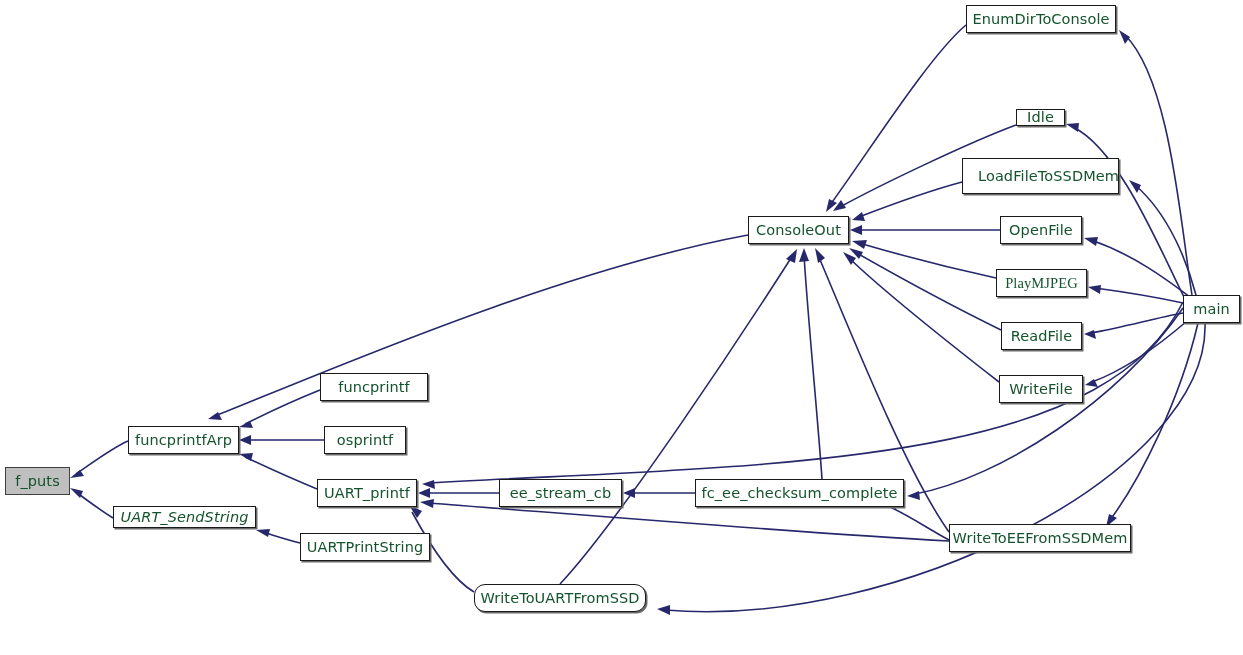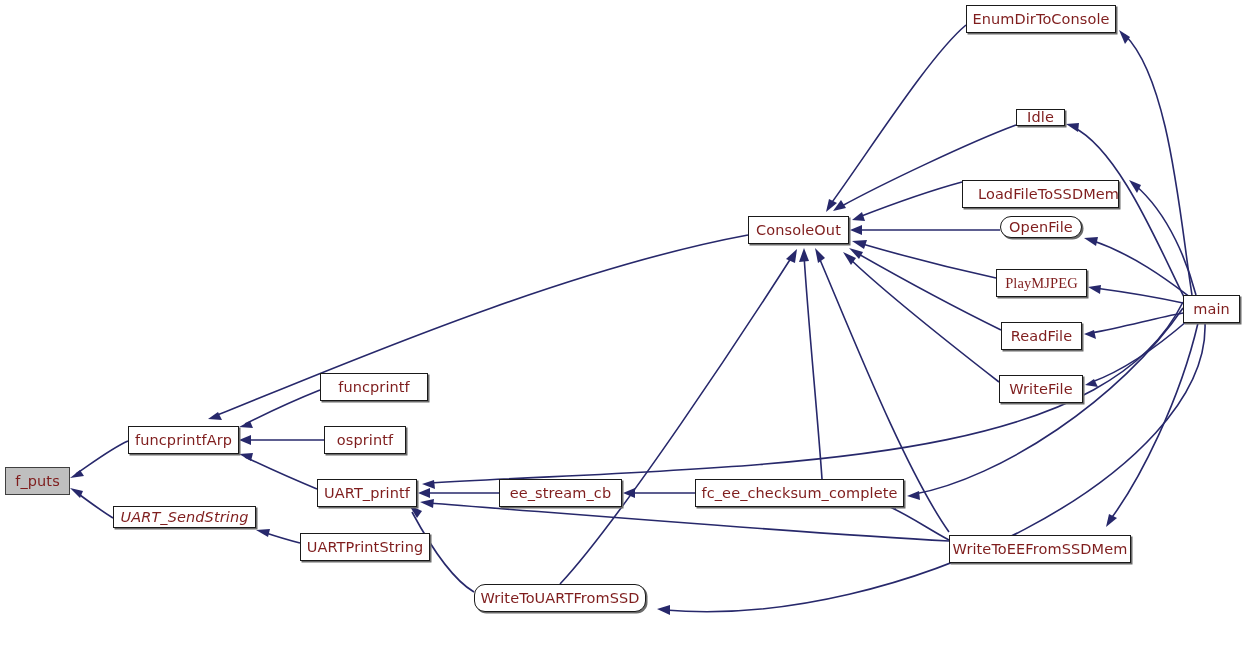--- a/index.html
+++ b/index.html
@@ -33,21 +33,21 @@
     stroke: none;
   }
   .node-box {
     position: absolute;
     box-sizing: border-box;
     background: #ffffff;
     border: 1px solid #1a1a1a;
     display: flex;
     align-items: center;
     justify-content: center;
-    color: #7f1d1d;
+    color: #14532d;
     white-space: nowrap;
     line-height: 1;
   }
   .node-box.shadowed {
     box-shadow: 1.5px 1.5px 0 0 #6b6b6b;
   }
   .node-box.highlight {
     background: #bfbfbf;
     border-color: #404040;
   }
@@ -225,33 +225,33 @@
       </div>
       <div class="node-box shadowed" style="left: 499px; top: 479px; width: 123px; height: 28px;">
         <span class="node-label">ee_stream_cb</span>
       </div>
       <div class="node-box shadowed" style="left: 695px; top: 479px; width: 209px; height: 28px;">
         <span class="node-label">fc_ee_checksum_complete</span>
       </div>
       <div class="node-box shadowed" style="left: 748px; top: 216px; width: 101px; height: 28px;">
         <span class="node-label">ConsoleOut</span>
       </div>
-      <div class="node-box shadowed" style="left: 949px; top: 535px; width: 182px; height: 28px;">
+      <div class="node-box shadowed" style="left: 949px; top: 524px; width: 182px; height: 28px;">
         <span class="node-label">WriteToEEFromSSDMem</span>
       </div>
       <div class="node-box shadowed" style="left: 966px; top: 5px; width: 150px; height: 28px;">
         <span class="node-label">EnumDirToConsole</span>
       </div>
       <div class="node-box shadowed" style="left: 1016px; top: 109px; width: 49px; height: 17px;">
         <span class="node-label">Idle</span>
       </div>
-      <div class="node-box shadowed" style="left: 962px; top: 180px; width: 157px; height: 28px; padding-left: 16px;">
+      <div class="node-box shadowed" style="left: 962px; top: 158px; width: 157px; height: 36px; padding-left: 16px;">
         <span class="node-label">LoadFileToSSDMem</span>
       </div>
-      <div class="node-box shadowed" style="left: 1000px; top: 216px; width: 82px; height: 22px; border-radius: 11px;">
+      <div class="node-box shadowed" style="left: 1000px; top: 216px; width: 82px; height: 28px;">
         <span class="node-label">OpenFile</span>
       </div>
       <div class="node-box shadowed" style="left: 996px; top: 269px; width: 91px; height: 28px; font-family: Liberation Serif, serif;">
         <span class="node-label">PlayMJPEG</span>
       </div>
       <div class="node-box shadowed" style="left: 1001px; top: 322px; width: 81px; height: 28px;">
         <span class="node-label">ReadFile</span>
       </div>
       <div class="node-box shadowed" style="left: 999px; top: 375px; width: 84px; height: 28px;">
         <span class="node-label">WriteFile</span>

